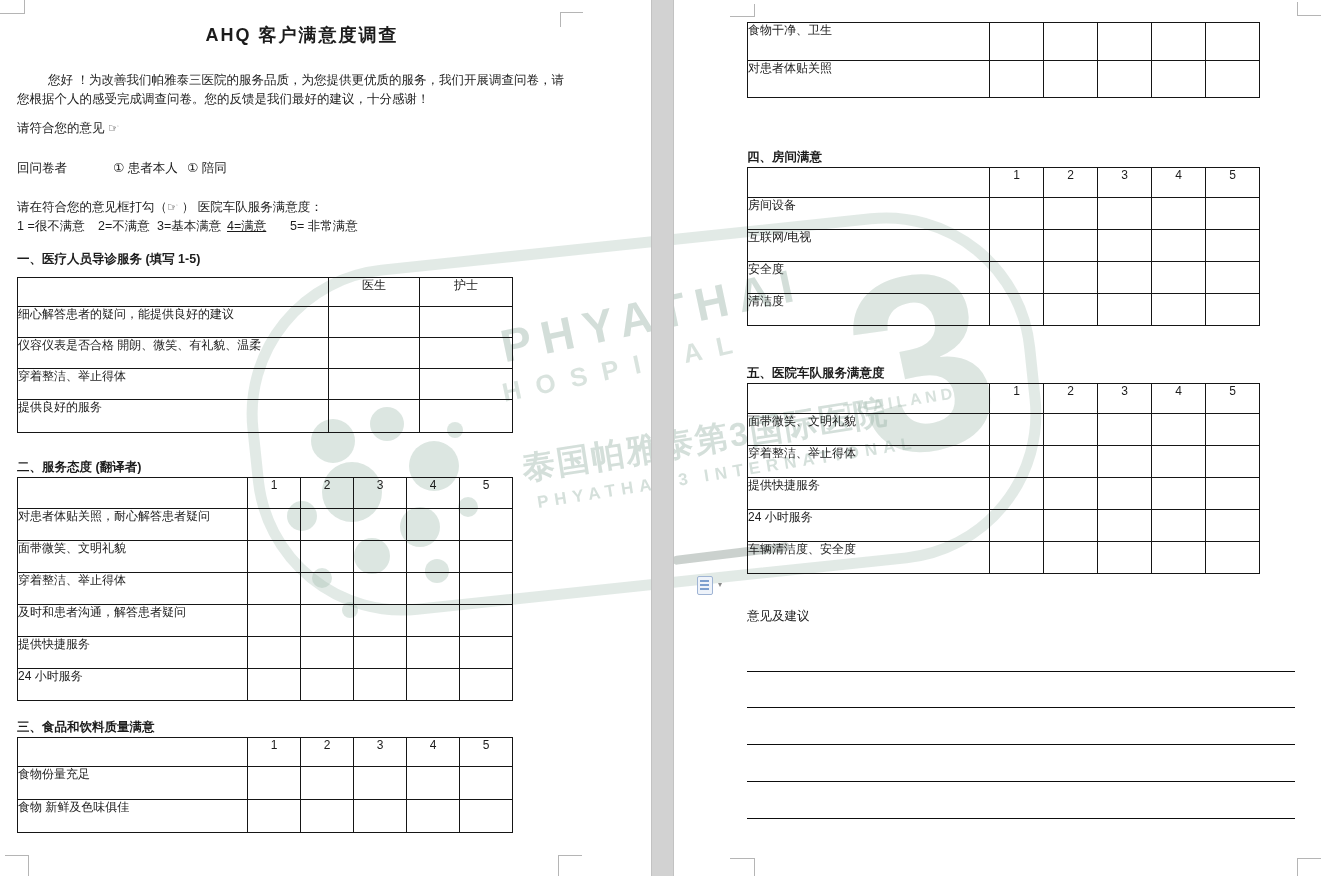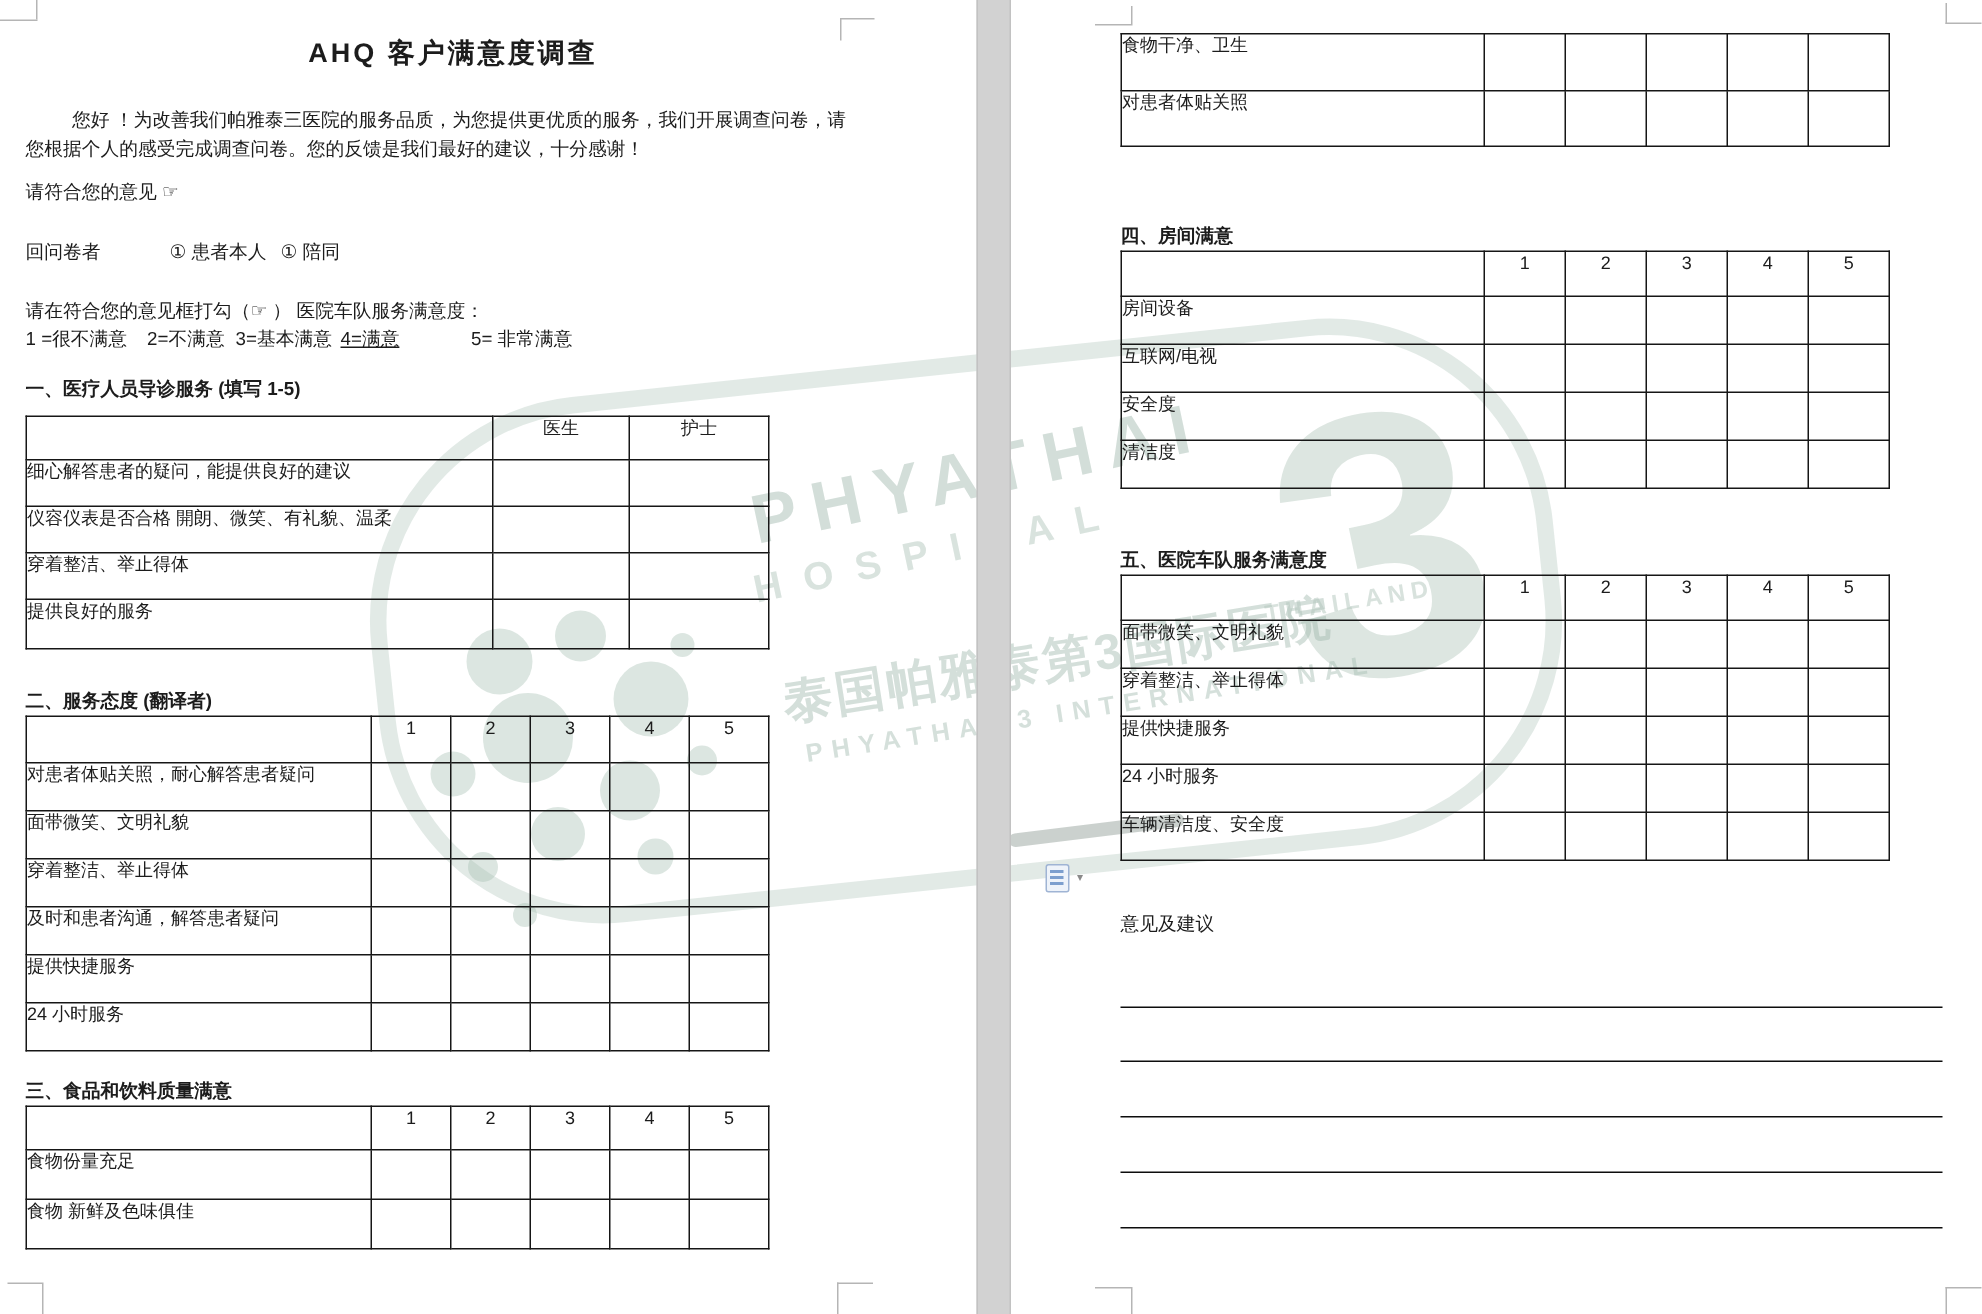--- a/index.html
+++ b/index.html
@@ -104,21 +104,21 @@
 <div class="txt" style="left:17px;top:160px;z-index:10;">回问卷者</div>
 <div class="txt" style="left:113px;top:160px;z-index:10;">① 患者本人</div>
 <div class="txt" style="left:187px;top:160px;z-index:10;">① 陪同</div>
 
 <div class="txt" style="left:17px;top:199px;z-index:10;">请在符合您的意见框打勾（☞ ） 医院车队服务满意度：</div>
 
 <div class="txt" style="left:17px;top:218px;z-index:10;">1 =很不满意</div>
 <div class="txt" style="left:98px;top:218px;z-index:10;">2=不满意</div>
 <div class="txt" style="left:157px;top:218px;z-index:10;">3=基本满意</div>
 <div class="txt" style="left:227px;top:218px;z-index:10;text-decoration:underline;">4=满意</div>
-<div class="txt" style="left:290px;top:218px;z-index:10;margin-left:24px;">5= 非常满意</div>
+<div class="txt" style="left:290px;top:218px;z-index:10;">5= 非常满意</div>
 
 <div class="txt bold" style="left:17px;top:251px;z-index:10;">一、医疗人员导诊服务 (填写 1-5)</div>
 
 <table class="tbl" style="left:17px;top:277px;">
   <colgroup>
       <col style="width:311px">
       <col style="width:91px">
       <col style="width:93px">
     </colgroup>
   <tbody>

